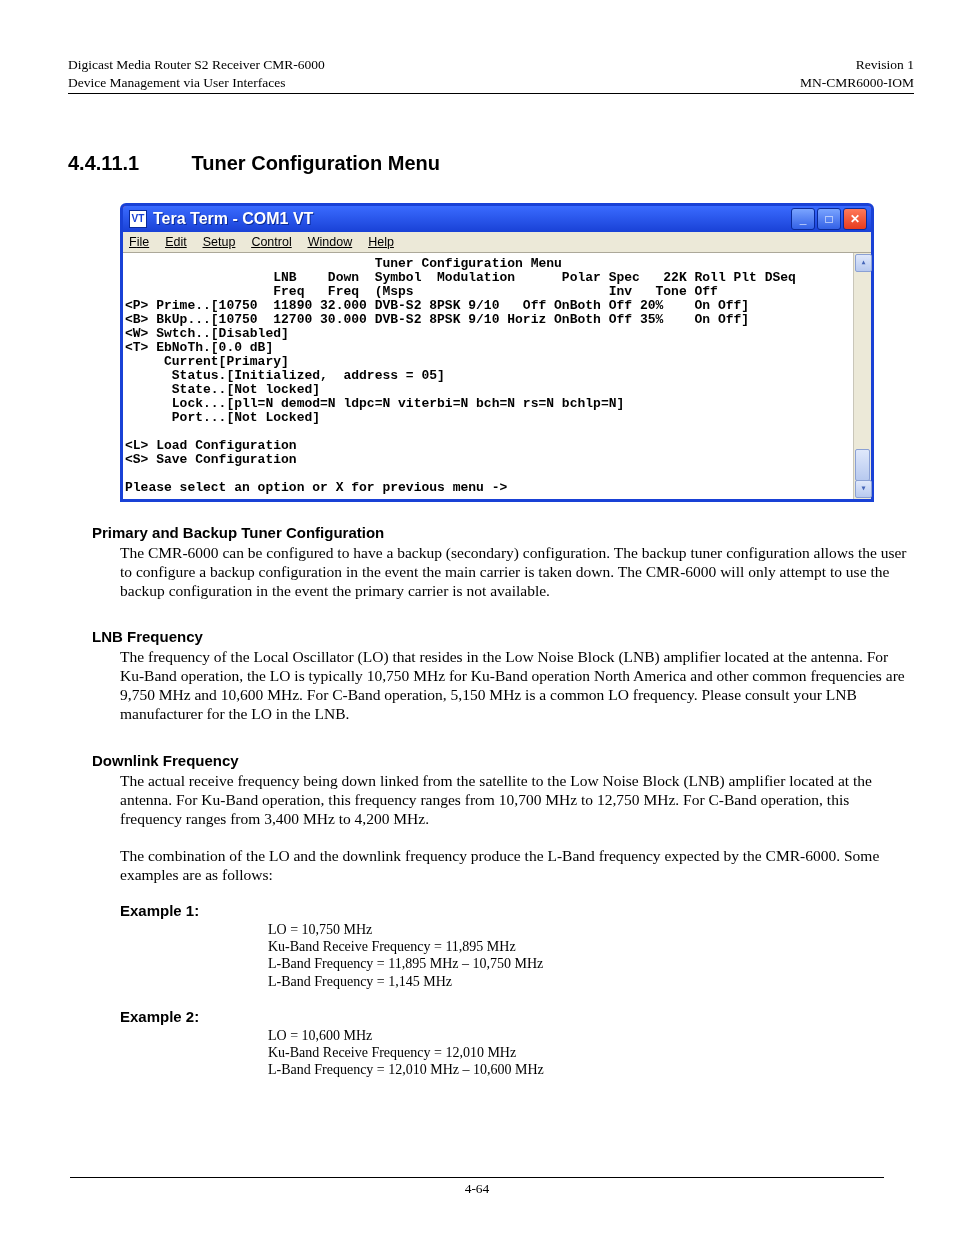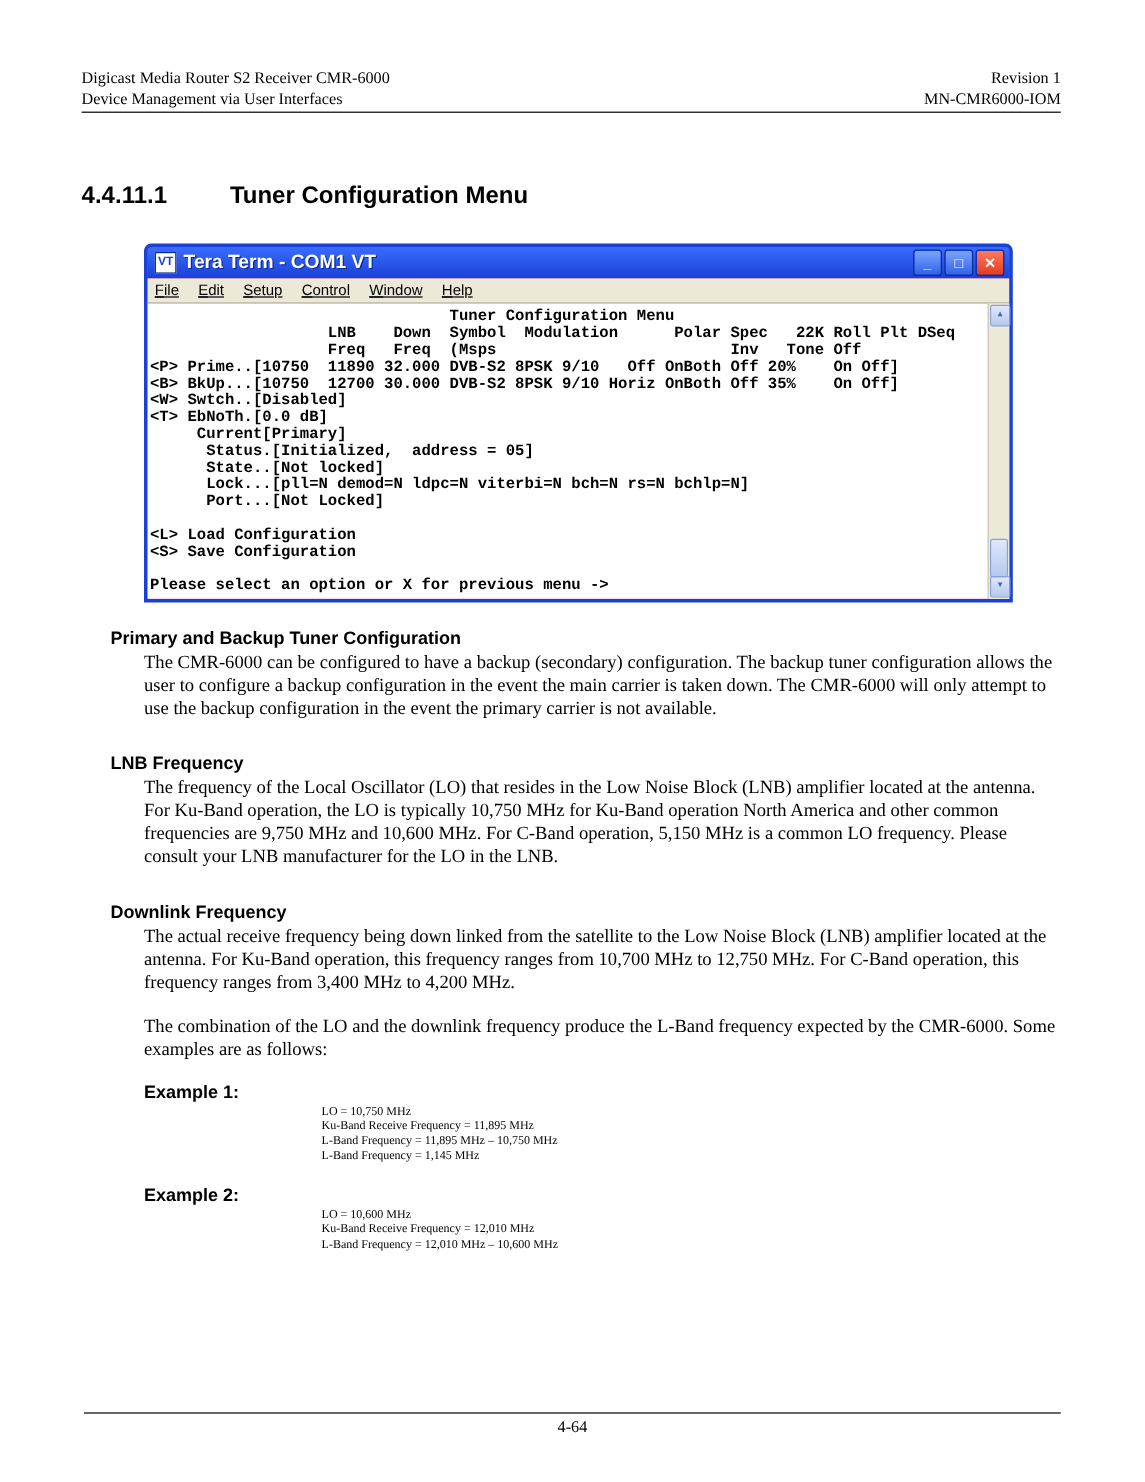--- a/index.html
+++ b/index.html
@@ -6,21 +6,21 @@
     margin: 0;
     padding: 0;
     background: #fff;
     font-family: "Times New Roman", Times, serif;
     color: #000;
   }
   .page {
     width: 954px;
     height: 1235px;
     box-sizing: border-box;
-    padding: 56px 70px 40px 68px;
+    padding: 56px 40px 40px 68px;
     position: relative;
   }
   .header-row {
     display: flex;
     justify-content: space-between;
     font-size: 13.5px;
     line-height: 1.3;
   }
   .header-rule {
     border: none;
@@ -142,21 +142,21 @@
   }
   .subhead.first { margin-top: 22px; }
   .example-label {
     font-family: Arial, Helvetica, sans-serif;
     font-weight: bold;
     font-size: 15px;
     margin-top: 18px;
     margin-left: 52px;
   }
   .example-body {
-    font-size: 10px;
+    font-size: 14px;
     line-height: 1.23;
     margin-left: 200px;
     margin-top: 2px;
   }
   .bottom-rule {
     border: none;
     border-top: 1px solid #000;
     margin: 0;
   }
   .footer-area {

